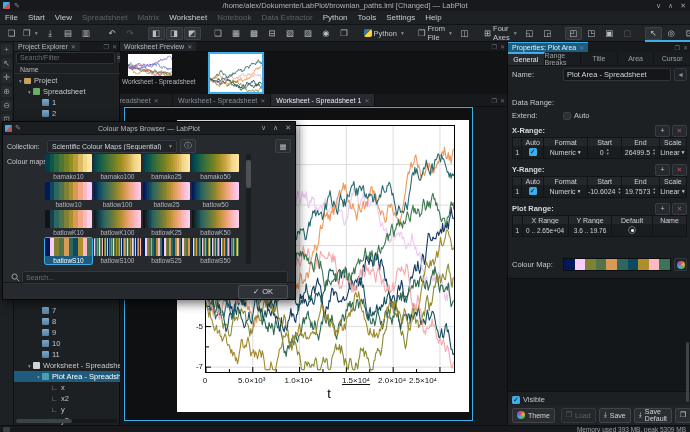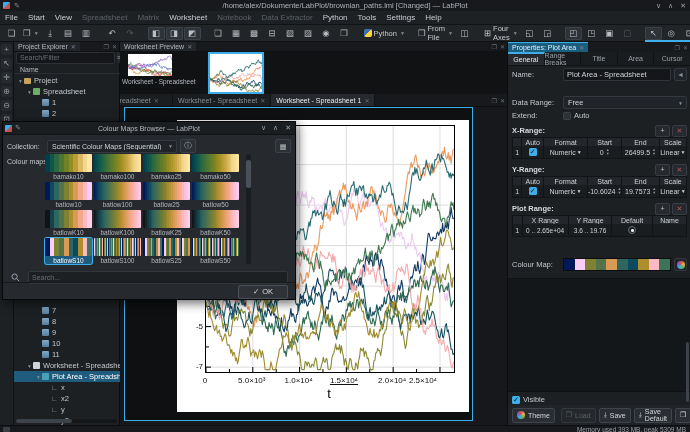--- a/index.html
+++ b/index.html
@@ -123,21 +123,21 @@
   #dlg-gridbtn{margin-left:auto;}
   #dlg-maps-label{position:absolute;left:4px;top:36px;font-size:7px;color:#c3c8cc;}
   #dlg-grid{position:absolute;left:42px;top:32px;width:196px;}
   .map-cell{position:absolute;width:47px;}
   .map-tile{height:18px;border-radius:1px;}
   .map-name{text-align:center;font-size:6.5px;color:#b4b9be;margin-top:1px;white-space:nowrap;}
   .map-cell.selected{background:#1e5b7d;border-radius:2px;box-shadow:0 0 0 1px #3daee9;}
   .map-cell.selected .map-name{color:#fff;}
   #dlg-vscroll{position:absolute;left:243px;top:32px;width:5px;height:110px;background:#1b1e21;border-radius:2px;}
   #dlg-vscroll .handle{position:absolute;top:6px;left:0;width:5px;height:28px;background:#4a5158;border-radius:2px;}
-  #dlg-search-row{position:absolute;left:8px;right:7px;top:146px;height:19px;display:flex;align-items:center;gap:8px;}
+  #dlg-search-row{position:absolute;left:8px;right:7px;top:146px;height:19px;display:flex;align-items:center;gap:2px;}
   #dlg-search{flex:1;height:11px;background:#1d2023;border:1px solid #33383d;border-radius:2px;color:#9aa0a5;font-size:7px;padding:0 3px;font-family:"Liberation Sans",sans-serif;}
   #dlg-search::placeholder{color:#6a7076;}
   #dlg-footer{position:absolute;left:0;right:0;top:160px;height:17px;border-top:1px solid #17191c;display:flex;align-items:center;justify-content:flex-end;padding:0 7px;}
   #dlg-ok{height:12px;min-width:48px;background:#2f3338;border:1px solid #4a5057;border-radius:2px;color:#d6dade;font-size:7.5px;display:flex;align-items:center;justify-content:center;gap:3px;}
   
   #statusbar{left:0;top:425px;width:690px;height:7px;background:#17191c;border-top:1px solid #0d0e10;display:flex;align-items:center;box-sizing:border-box;}
   #statusbar .mem{margin-left:auto;margin-right:4px;font-size:6.5px;color:#9aa0a5;}
   #statusbar .sicon{width:7px;height:5px;margin-left:3px;background:#3a3f45;border-radius:1px;}
 </style>
 </head>
@@ -524,21 +524,21 @@
             <span class="ytick" style="top: 80.083px; right: 266px;">10</span>
             <span class="ytick" style="top: 120.597px; right: 266px;">5</span>
             <span class="ytick" style="top: 161.111px; right: 266px;">0</span>
             <span class="ytick" style="top: 201.625px; right: 266px;">-5</span>
             <span class="ytick" style="top: 242.138px; right: 266px;">-7</span>
           </div>
         <div id="xticks">
             <span class="xtick" style="left: 28px;">0</span>
             <span class="xtick" style="left: 74.7925px;">5.0×10³</span>
             <span class="xtick" style="left: 121.585px;">1.0×10⁴</span>
-            <span class="xtick" style="left: 167px; text-decoration: underline;">1.5×10⁴</span>
+            <span class="xtick" style="left: 179px; text-decoration: underline;">1.5×10⁴</span>
             <span class="xtick" style="left: 215.17px;">2.0×10⁴</span>
             <span class="xtick" style="left: 246px;">2.5×10⁴</span>
           </div>
         <div id="xlabel">t</div>
       </div>
     </div>
   </div>
 
   <div id="right-panel" class="abs">
     <div id="props-docktab">
@@ -559,24 +559,20 @@
         <div class="ptab">Cursor</div>
       </div>
     <div id="props-body" style="position: absolute; left: 0px; top: 0px; width: 183px; height: 383px;">
         <div class="prow" style="top: 26px;">
           <span class="plabel">Name:</span>
           <input class="pinput" value="Plot Area - Spreadsheet" style="">
           <span class="field-icon">◄</span>
         </div>
         <div class="prow" style="top: 54px;">
           <span class="plabel">Data Range:</span>
-          <div class="pselect">
-            <span>Free</span>
-            <span class="dd">▼</span>
-          </div>
         </div>
         <div class="prow" style="top: 67px;">
           <span class="plabel">Extend:</span>
           <span class="checkbox off"></span>
           <span>Auto</span>
         </div>
         <div class="prow" style="top: 82px;">
           <span class="sec-hdr">X-Range:</span>
           <span class="sec-btns">
             <span class="mini-btn">+</span>

